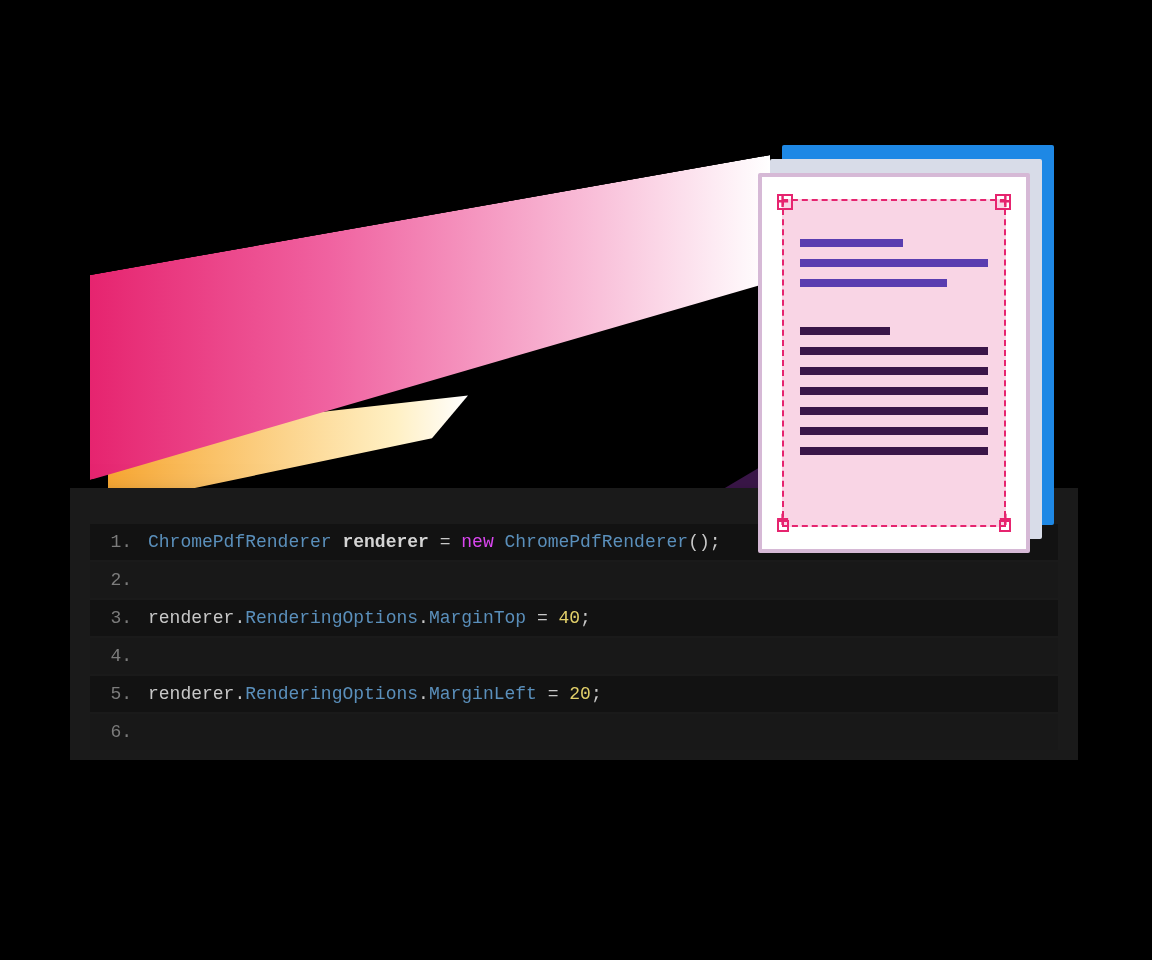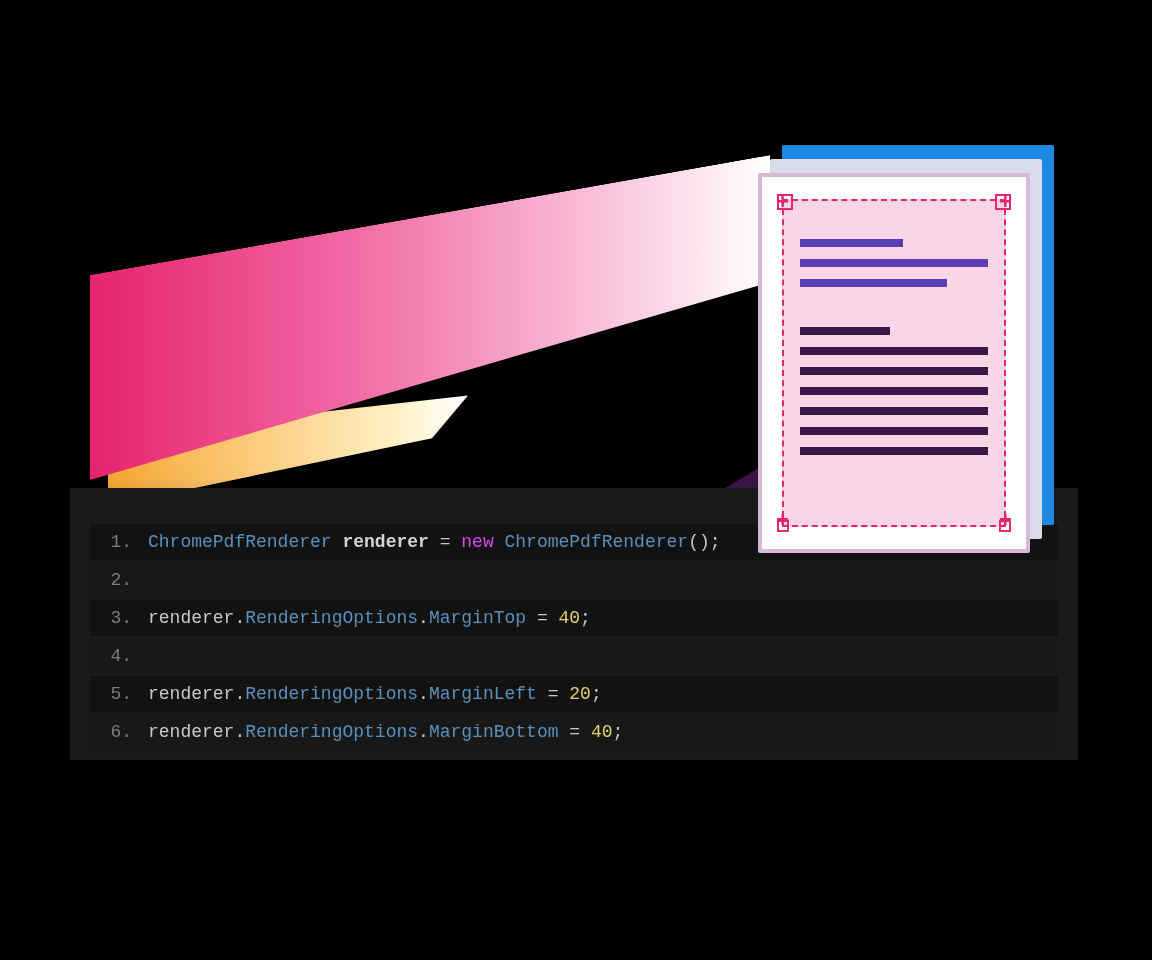--- a/index.html
+++ b/index.html
@@ -169,21 +169,21 @@
   <div class="beam-yellow"></div>
   <div class="beam"></div>
   <div class="arrow-purple"></div>
 
   <div class="editor" id="editor">
       <div class="code-row"><span class="ln">1.</span><span><span class="tok t-type">ChromePdfRenderer</span><span class="tok t-plain"> </span><span class="tok t-ident">renderer</span><span class="tok t-op"> = </span><span class="tok t-kw">new</span><span class="tok t-plain"> </span><span class="tok t-type">ChromePdfRenderer</span><span class="tok t-punc">();</span></span></div>
       <div class="code-row lighter"><span class="ln">2.</span><span></span></div>
       <div class="code-row"><span class="ln">3.</span><span><span class="tok t-plain">renderer</span><span class="tok t-punc">.</span><span class="tok t-type">RenderingOptions</span><span class="tok t-punc">.</span><span class="tok t-type">MarginTop</span><span class="tok t-op"> = </span><span class="tok t-num">40</span><span class="tok t-punc">;</span></span></div>
       <div class="code-row lighter"><span class="ln">4.</span></div>
       <div class="code-row"><span class="ln">5.</span><span><span class="tok t-plain">renderer</span><span class="tok t-punc">.</span><span class="tok t-type">RenderingOptions</span><span class="tok t-punc">.</span><span class="tok t-type">MarginLeft</span><span class="tok t-op"> = </span><span class="tok t-num">20</span><span class="tok t-punc">;</span></span></div>
-      <div class="code-row lighter"><span class="ln">6.</span><span><span class="tok t-plain">renderer</span><span class="tok t-punc">.</span><span class="tok t-type">RenderingOptions</span><span class="tok t-punc">.</span><span class="tok t-type">MarginBottom</span><span class="tok t-op"> = </span><span class="tok t-num">40</span><span class="tok t-punc">;</span></span></div>
+      <div class="code-row lighter"><span class="ln">6.</span></div>
     </div>
 
   <div class="arrow-orange"></div>
 
   <div class="doc-stack">
     <div class="sheet sheet-back"></div>
     <div class="sheet sheet-mid"></div>
     <div class="sheet sheet-front">
       <div class="margin-box">
         <div class="margin-corner-bl"></div>

